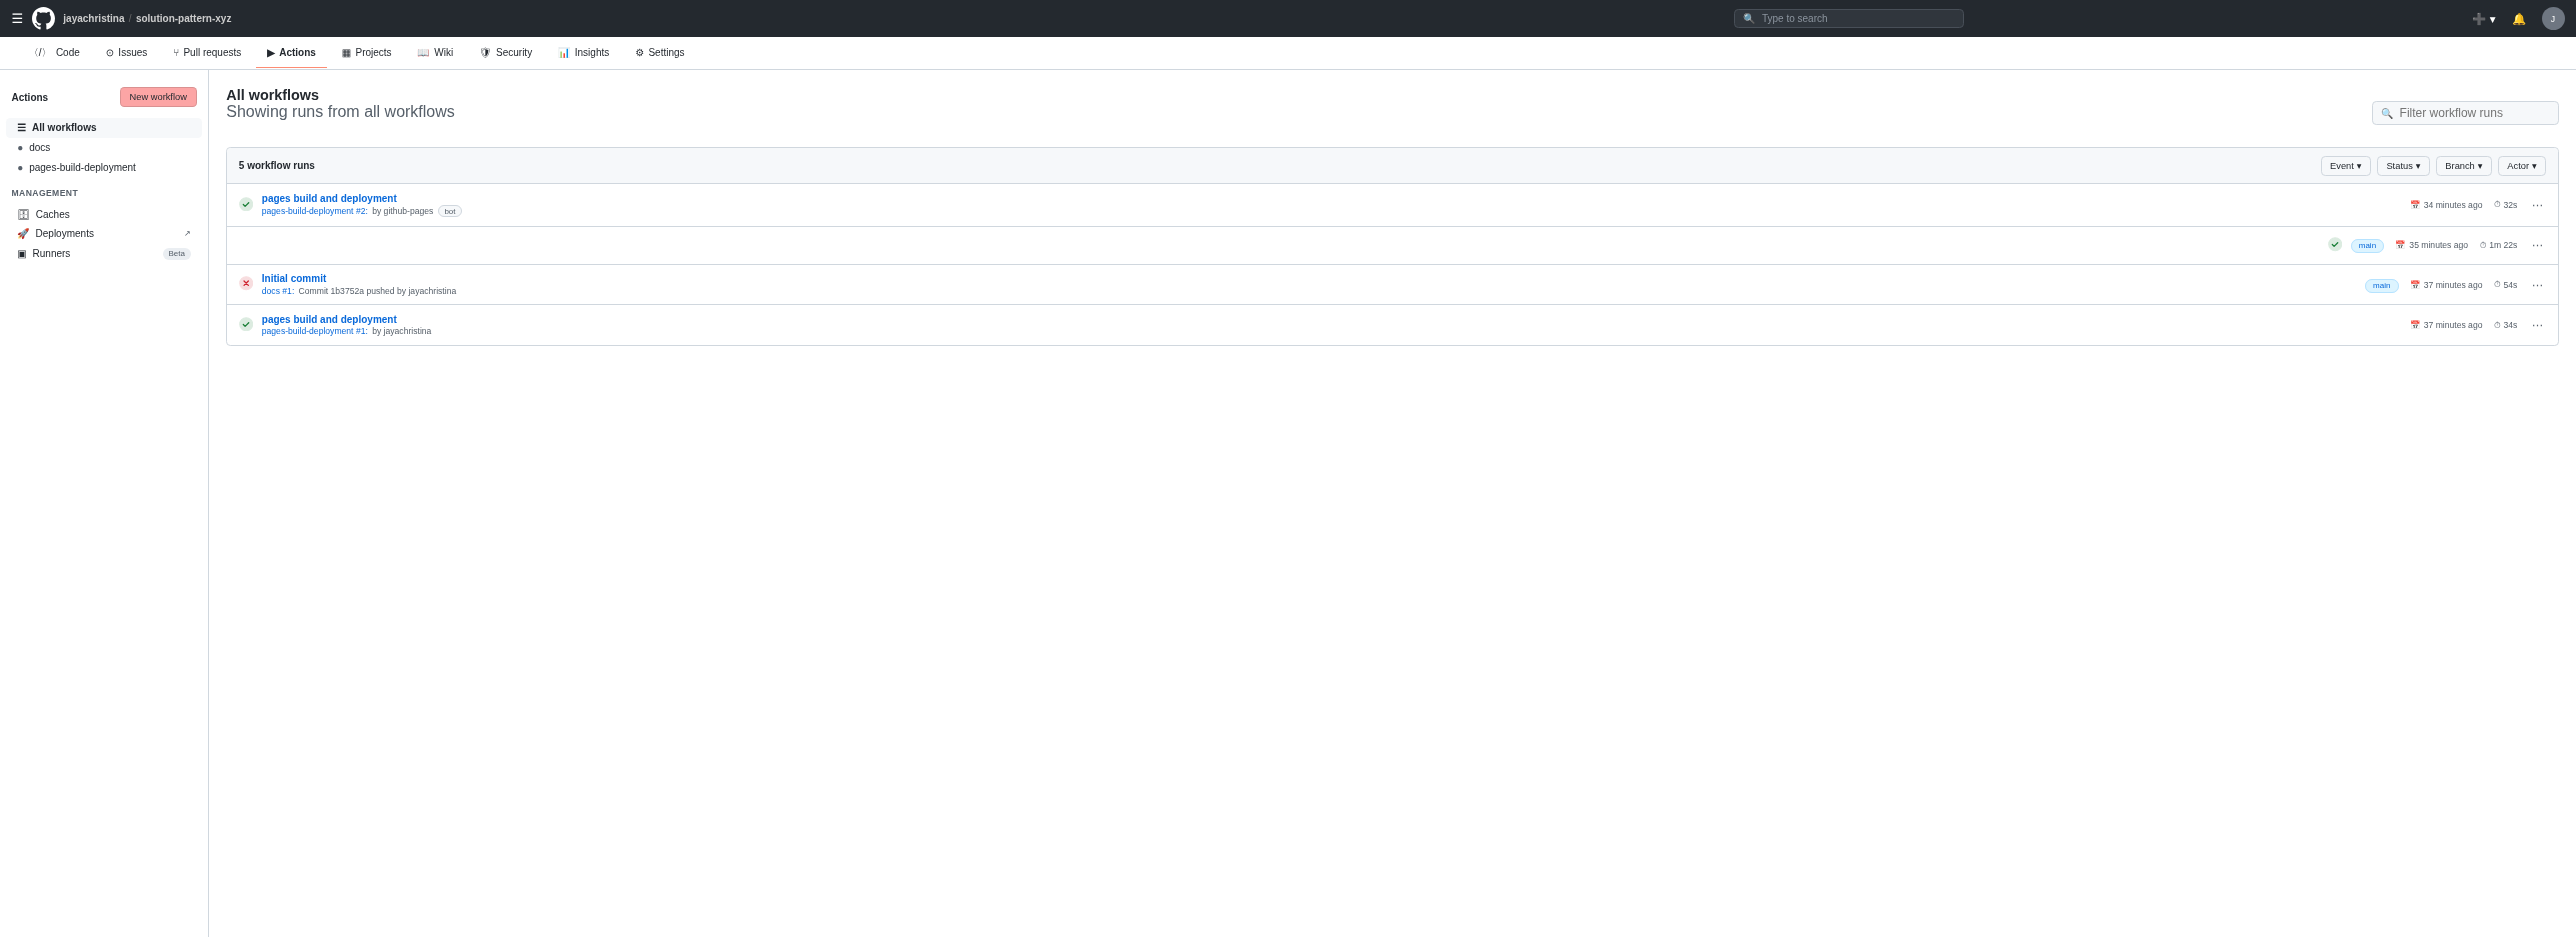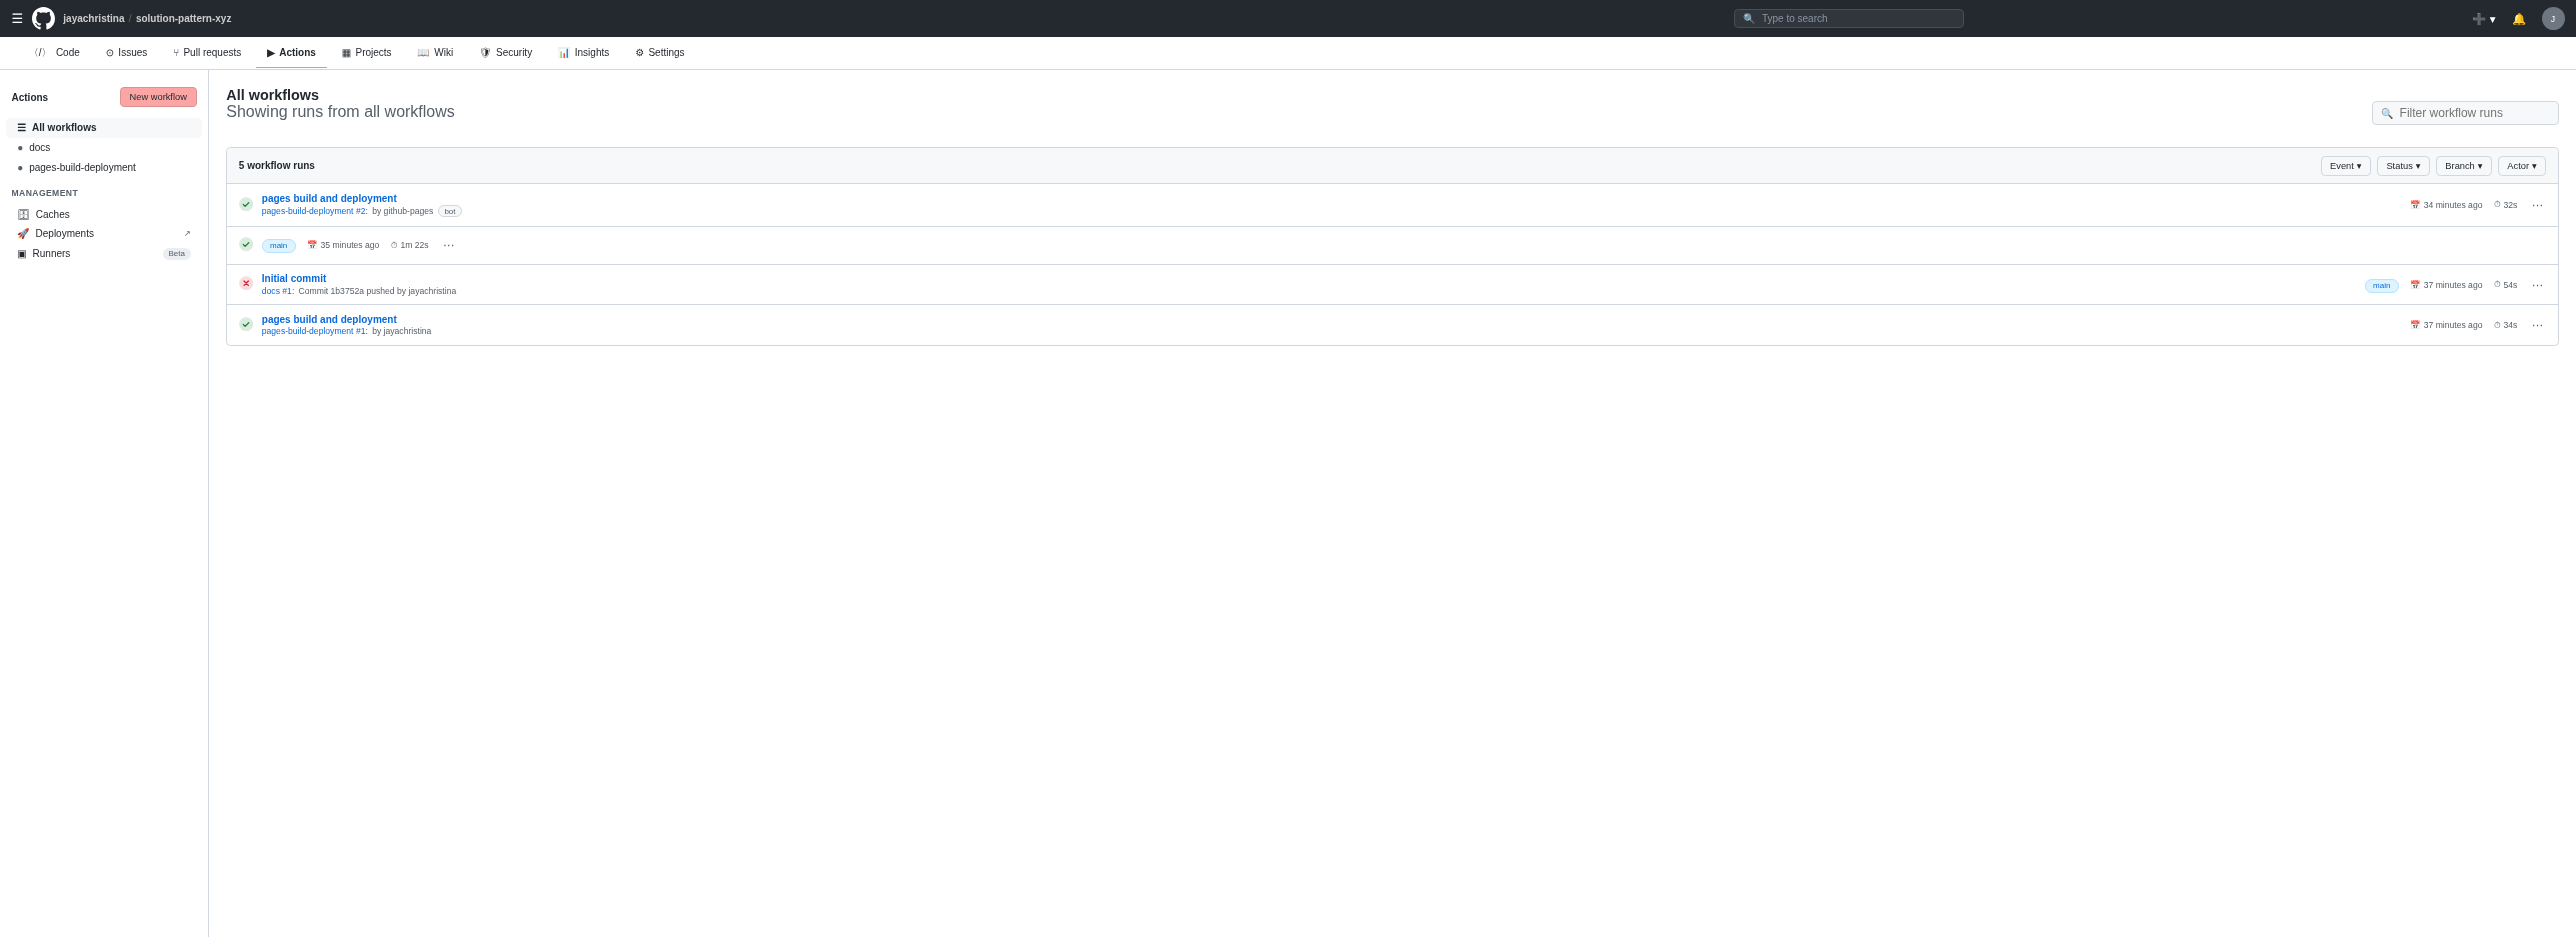--- a/index.html
+++ b/index.html
@@ -101,21 +101,21 @@
     .filter-btn {
       display: flex; align-items: center; gap: 2.9px;
       padding: 3.6px 8.6px; font-size: 9.3px; color: #24292f;
       background: #f6f8fa; border: 0.7px solid #d0d7de; border-radius: 4.3px;
       cursor: pointer; font-weight: 500;
     }
 
     
     .workflow-row {
       display: flex; align-items: center; padding: 8.6px 11.5px;
-      border-bottom: 0.7px solid #d0d7de; gap: 8.6px;
+      border-bottom: 0.7px solid #d0d7de; gap: 8.6px; justify-content: flex-end;
     }
     .workflow-row:last-child { border-bottom: none; }
     .status-success { color: #1a7f37; }
     .status-failure { color: #cf222e; }
 
     .workflow-info { flex: 1; min-width: 0; }
     .workflow-name { font-size: 10px; font-weight: 600; color: #24292f; margin-bottom: 1.4px; }
     .workflow-meta { font-size: 8.6px; color: #57606a; display: flex; align-items: center; gap: 4.3px; }
     .workflow-ref-bot { font-size: 8px; background: #f6f8fa; color: #57606a; border: 0.7px solid #d0d7de; border-radius: 14.4px; padding: 0.7px 5.8px; }
 

